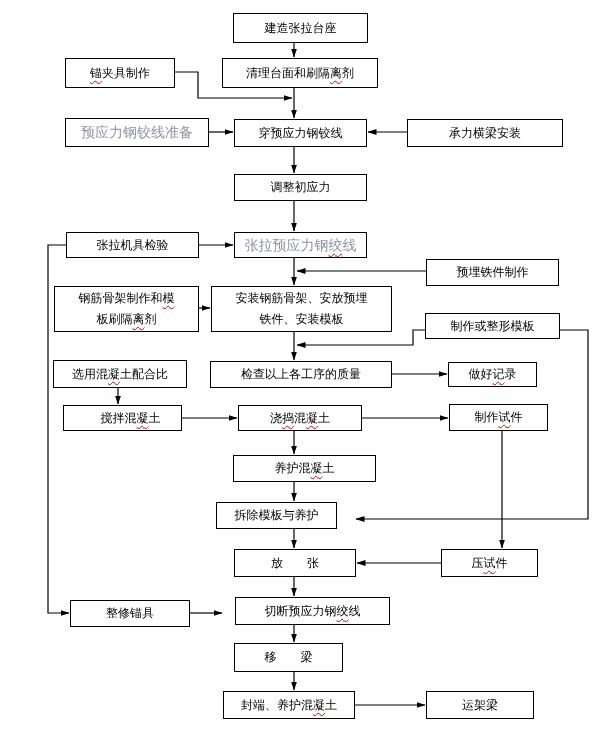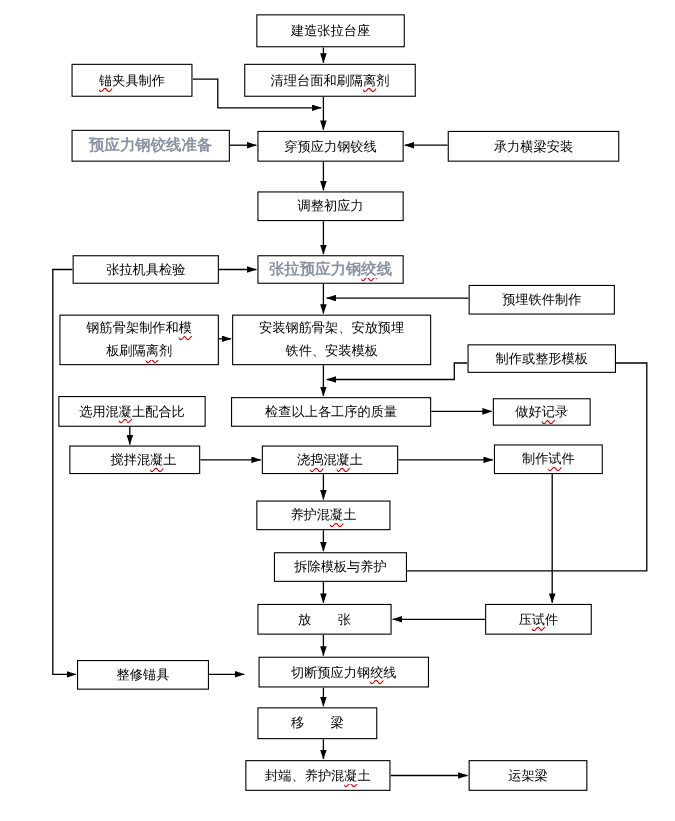--- a/index.html
+++ b/index.html
@@ -36,21 +36,20 @@
     justify-content: center;
     text-align: center;
     color: #000000;
     font-size: 12px;
     line-height: 21px;
     white-space: nowrap;
   }
   .node.muted {
     color: #8b93a3;
     font-size: 14px;
-    font-weight: bold;
   }
   .sq {
     text-decoration: underline;
     text-decoration-style: wavy;
     text-decoration-color: #cc0000;
     text-decoration-thickness: 1px;
     text-underline-offset: 3px;
   }
 </style>
 </head>
@@ -148,24 +147,24 @@
       </div>
       <div class="node" style="left: 63px; top: 405px; width: 119px; height: 26px; padding-left: 16px;">
         <div>搅拌混<span class="sq">凝</span>土</div>
       </div>
       <div class="node" style="left: 238px; top: 405px; width: 124px; height: 26px;">
         <div>浇<span class="sq">捣</span>混<span class="sq">凝</span>土</div>
       </div>
       <div class="node" style="left: 449px; top: 404px; width: 99px; height: 27px;">
         <div>制作<span class="sq">试</span>件</div>
       </div>
-      <div class="node" style="left: 233px; top: 455px; width: 122px; height: 27px;">
+      <div class="node" style="left: 233px; top: 455px; width: 143px; height: 27px;">
         <div>养护混<span class="sq">凝</span>土</div>
       </div>
-      <div class="node" style="left: 249px; top: 502px; width: 121px; height: 27px;">
+      <div class="node" style="left: 216px; top: 502px; width: 121px; height: 27px;">
         <div>拆除模板与养护</div>
       </div>
       <div class="node" style="left: 234px; top: 549px; width: 122px; height: 28px;">
         <div>放　　张</div>
       </div>
       <div class="node" style="left: 441px; top: 549px; width: 97px; height: 28px;">
         <div>压<span class="sq">试</span>件</div>
       </div>
       <div class="node" style="left: 70px; top: 600px; width: 120px; height: 27px;">
         <div>整修锚具</div>

